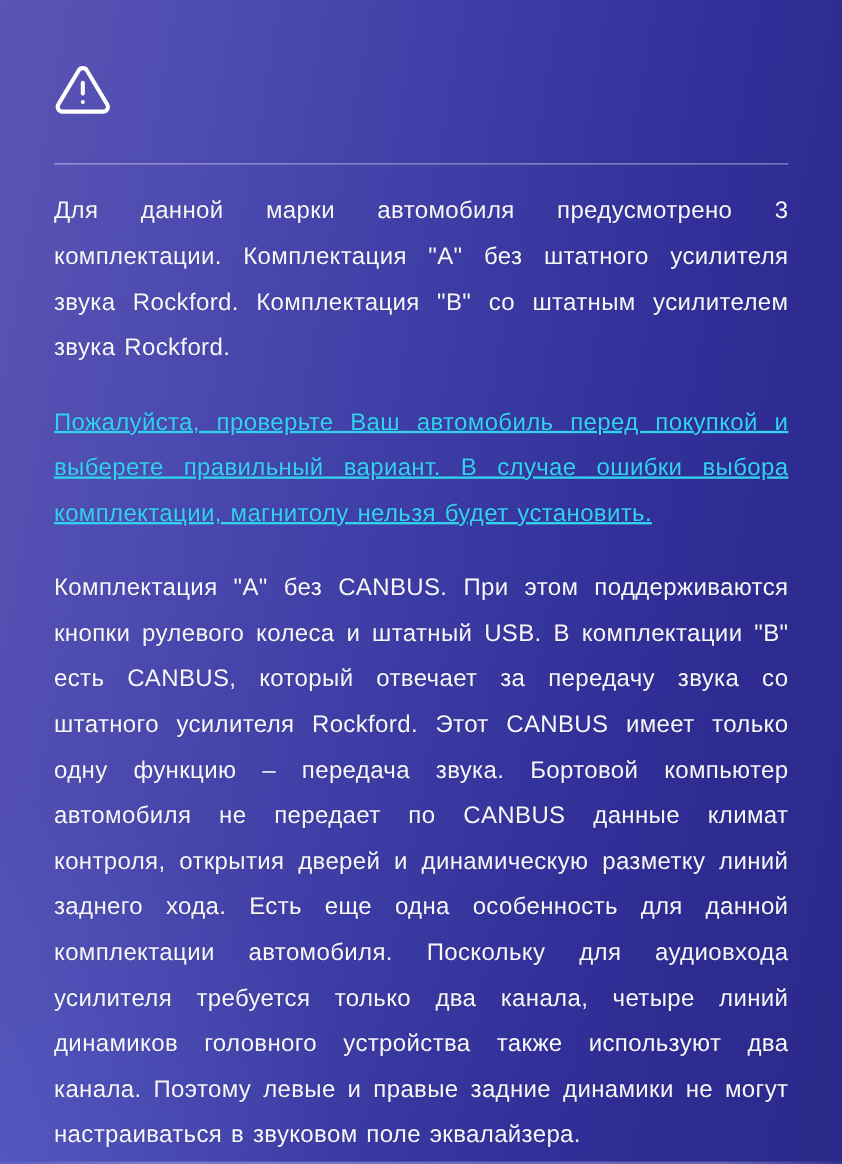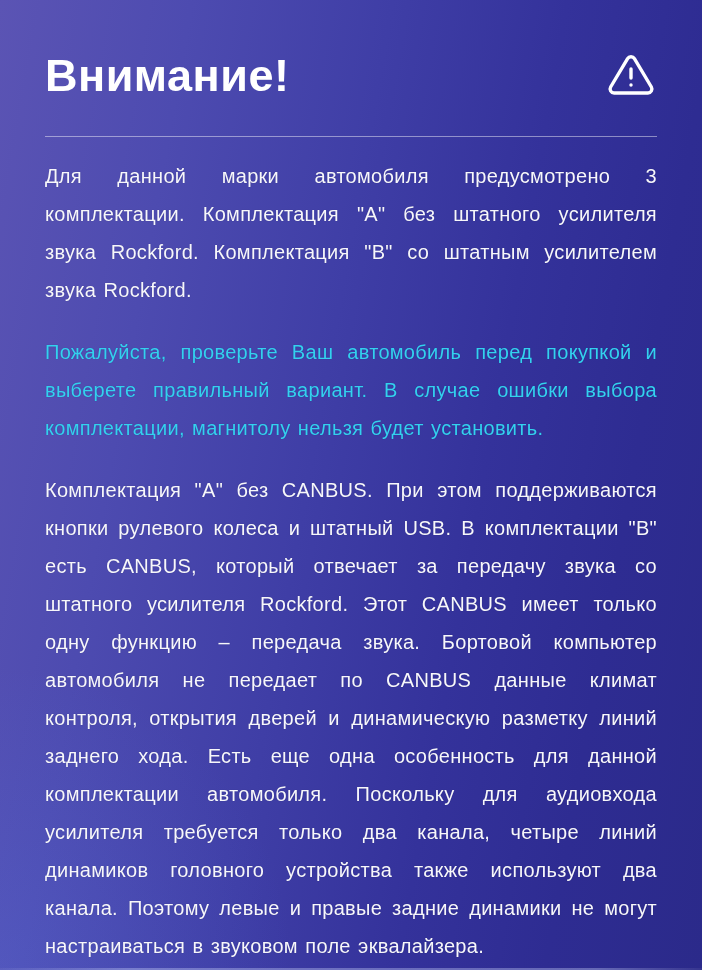--- a/index.html
+++ b/index.html
@@ -68,41 +68,41 @@
   }
   .body-text p.first {
     margin-top: 20px;
   }
   .body-text p + p {
     margin-top: 24px;
   }
   .body-text p.accent {
     color: #33d1ef;
     text-shadow: 0 0 1px rgba(0,30,60,0.25);
+    text-decoration: underline;
   }
   .bottom-edge {
     position: absolute;
     left: 0;
     bottom: 0;
     width: 100%;
     height: 2px;
     background: linear-gradient(90deg,
       rgba(255,255,255,0.05) 0%,
       rgba(210,220,255,0.35) 18%,
       rgba(210,220,255,0.35) 85%,
       rgba(255,255,255,0.05) 100%);
   }
 </style>
 </head>
 <body>
 
 <div class="page">
 
   <div class="header-row">
-    <div class="title">Внимание!</div>
     <div class="warn-icon">
       <svg viewBox="0 0 24 24" aria-hidden="true">
         <path d="M10.29 3.86 L1.82 18 a2 2 0 0 0 1.71 3 h16.94 a2 2 0 0 0 1.71 -3 L13.71 3.86 a2 2 0 0 0 -3.42 0 z"></path>
         <line x1="12" y1="9" x2="12" y2="13.5"></line>
         <line x1="12" y1="17" x2="12.01" y2="17"></line>
       </svg>
     </div>
   </div>
 
   <hr class="divider">

